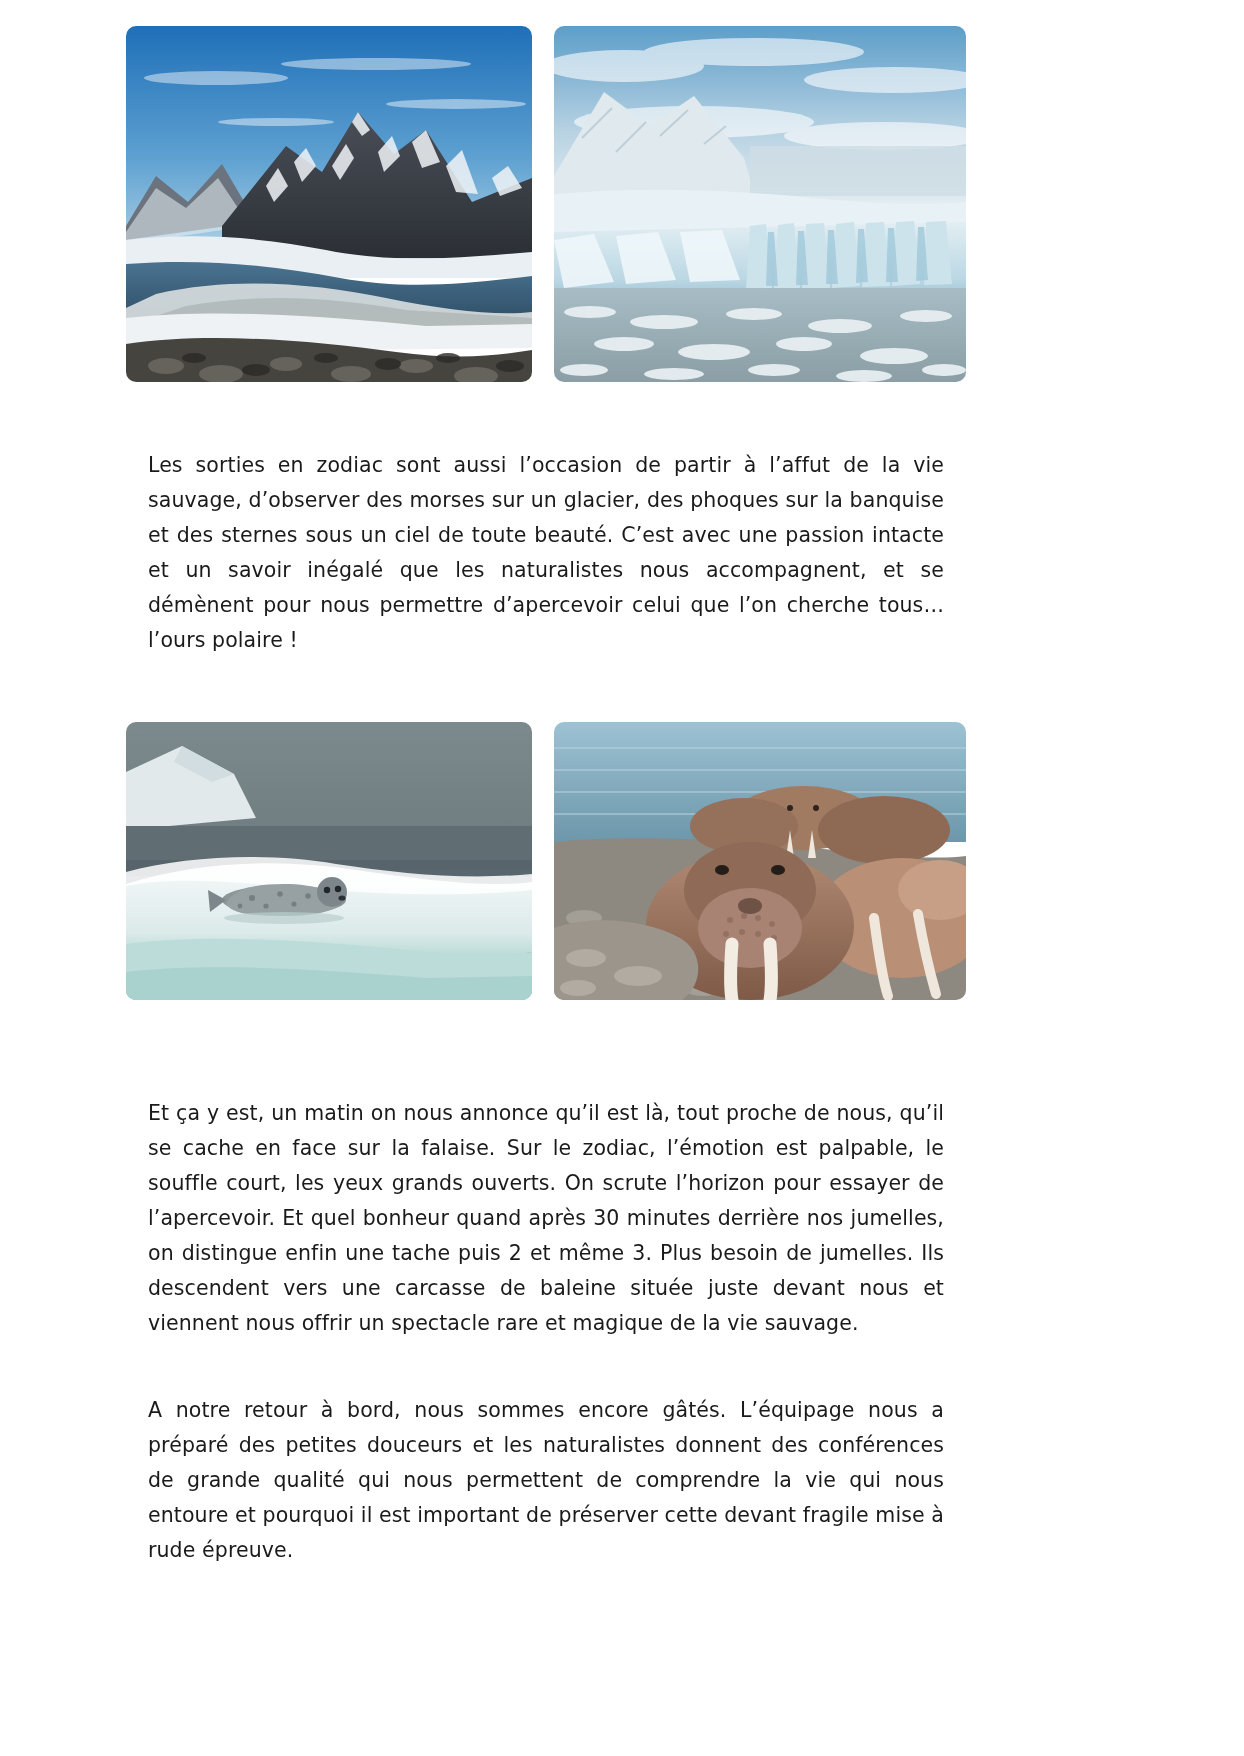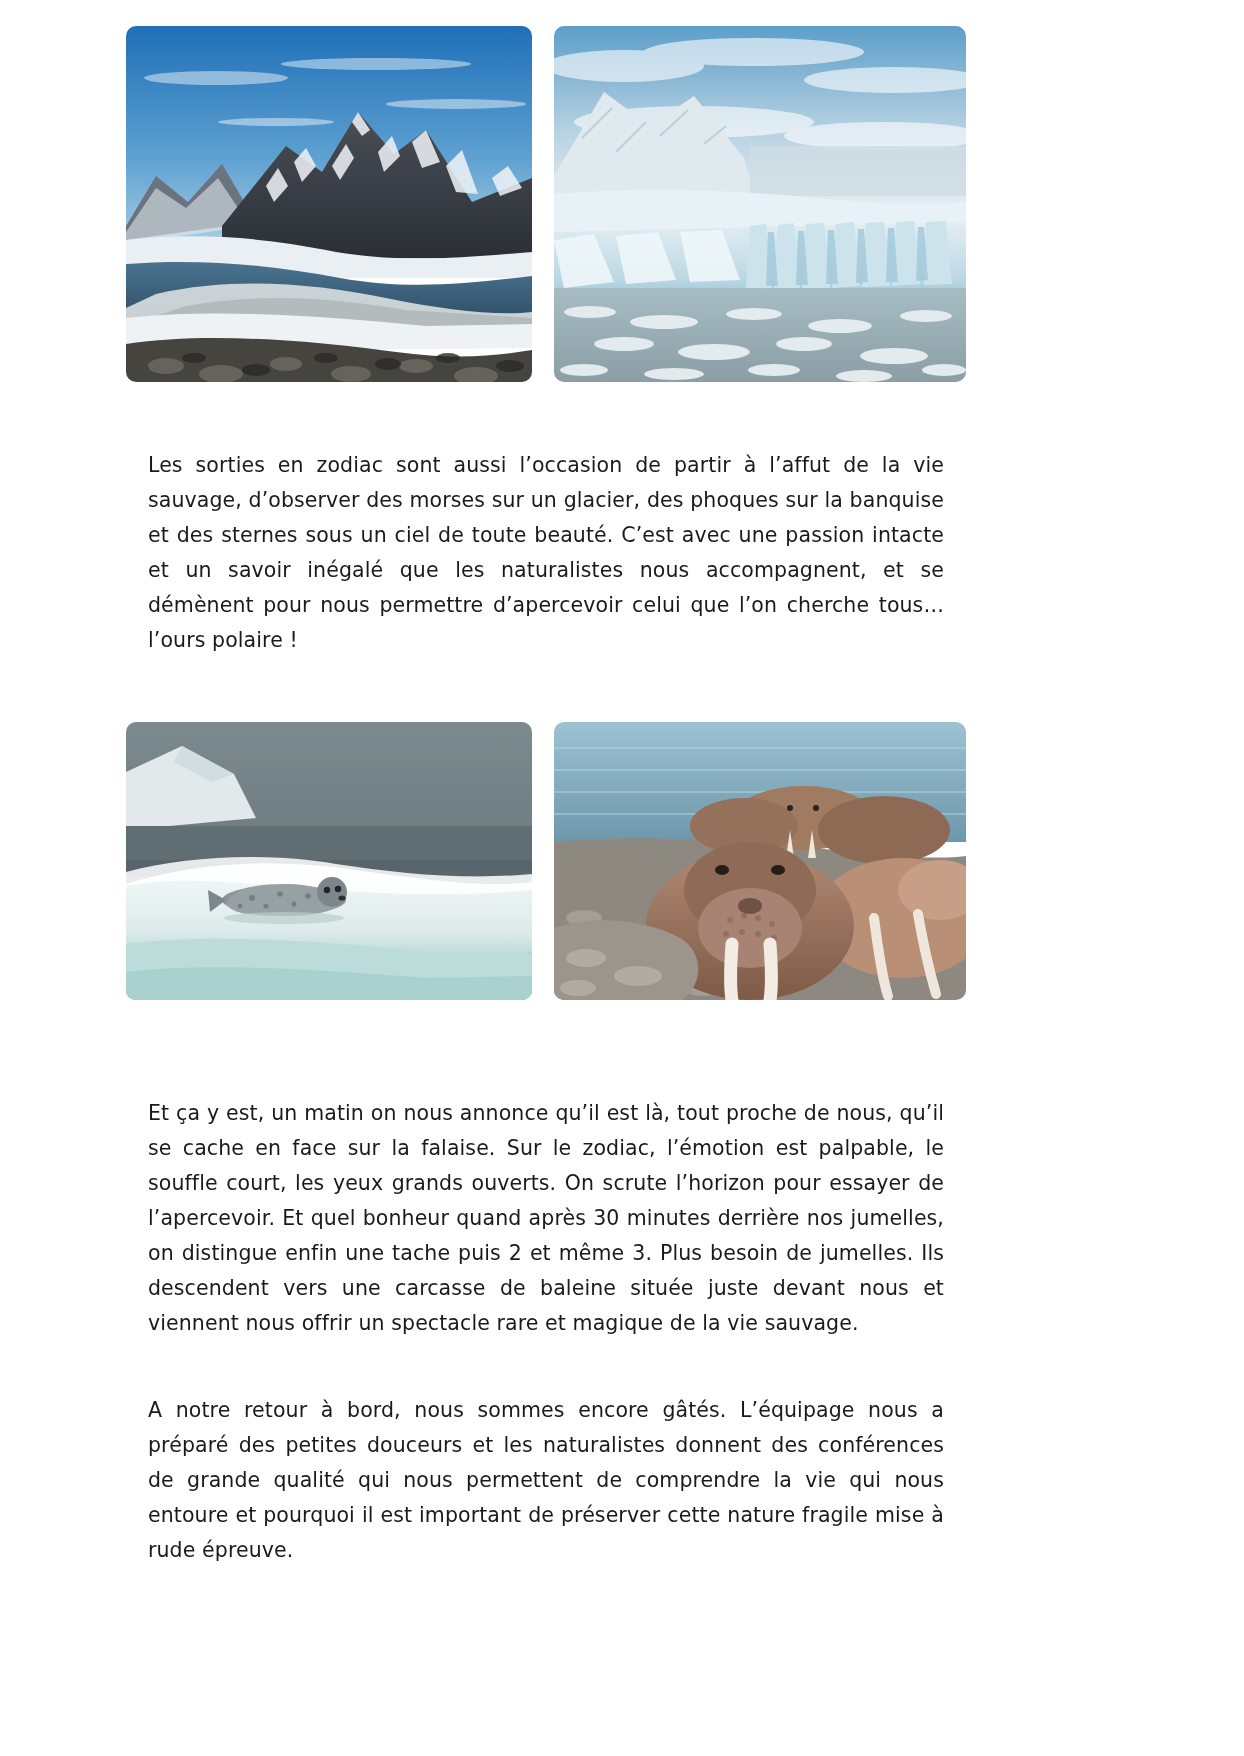--- a/index.html
+++ b/index.html
@@ -369,16 +369,16 @@
         </g>
       </svg>
     </div>
   </div>
 
   <div class="gap-3"></div>
 
   <div class="text-block">
     <p class="para">Et ça y est, un matin on nous annonce qu’il est là, tout proche de nous, qu’il se cache en face sur la falaise. Sur le zodiac, l’émotion est palpable, le souffle court, les yeux grands ouverts. On scrute l’horizon pour essayer de l’apercevoir. Et quel bonheur quand après 30 minutes derrière nos jumelles, on distingue enfin une tache puis 2 et même 3. Plus besoin de jumelles. Ils descendent vers une carcasse de baleine située juste devant nous et viennent nous offrir un spectacle rare et magique de la vie sauvage.</p>
     <div class="gap-4"></div>
-    <p class="para">A notre retour à bord, nous sommes encore gâtés. L’équipage nous a préparé des petites douceurs et les naturalistes donnent des conférences de grande qualité qui nous permettent de comprendre la vie qui nous entoure et pourquoi il est important de préserver cette nature fragile mise à rude épreuve.</p>
+    <p class="para">A notre retour à bord, nous sommes encore gâtés. L’équipage nous a préparé des petites douceurs et les naturalistes donnent des conférences de grande qualité qui nous permettent de comprendre la vie qui nous entoure et pourquoi il est important de préserver cette devant fragile mise à rude épreuve.</p>
   </div>
 
 </div>
 
 </body></html>

